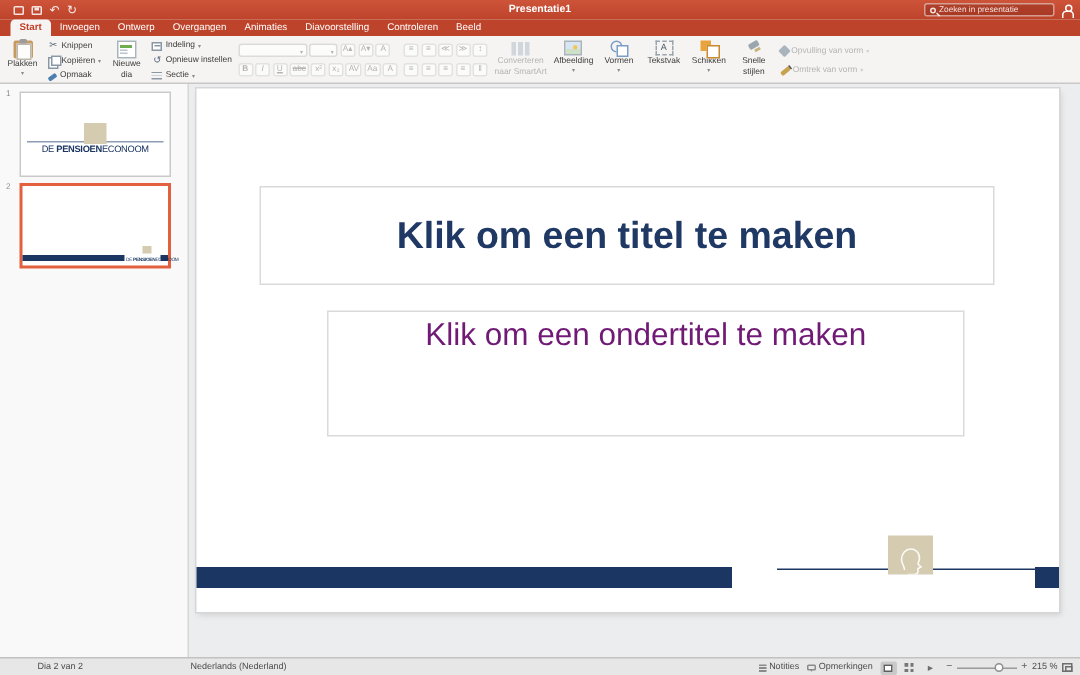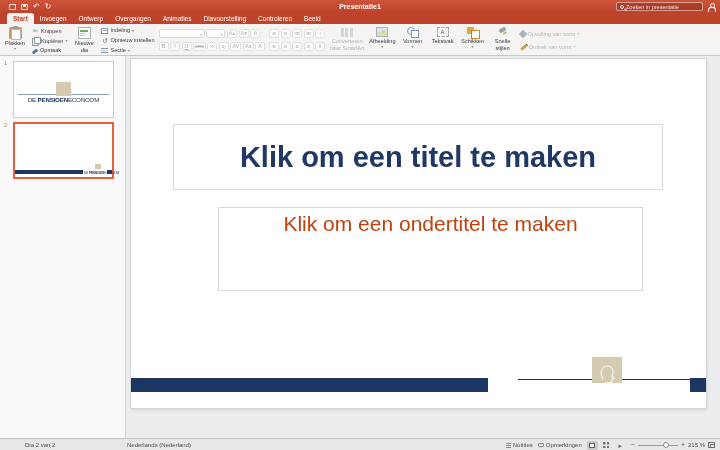--- a/index.html
+++ b/index.html
@@ -102,24 +102,24 @@
   .t2block{position:absolute;right:0;top:46px;width:5px;height:3.5px;background:#1c3663;}
   .t2icon{position:absolute;left:80px;top:40px;width:6px;height:5px;background:#d5cbb1;}
   .t2text{position:absolute;left:69px;top:47px;font-size:3.2px;color:#1c3663;white-space:nowrap;letter-spacing:-0.2px;}
 
   
   .canvas{position:absolute;left:127px;top:56px;width:593px;height:382px;background:#ecedee;z-index:2;}
   .slide{position:absolute;left:4px;top:3px;width:575px;height:349px;background:#fff;
     box-shadow:0 0 0 1px #d6d6d6,1px 2px 4px rgba(0,0,0,.12);}
   .ph-title{position:absolute;left:42px;top:65px;width:490px;height:66px;border:1px solid #dadada;
     display:flex;align-items:center;justify-content:center;}
-  .ph-title span{font-size:29px;font-weight:bold;color:#1f3864;white-space:nowrap;}
+  .ph-title span{font-size:25px;font-weight:bold;color:#1f3864;white-space:nowrap;}
   .ph-sub{position:absolute;left:87px;top:148px;width:425px;height:84px;border:1px solid #dadada;
     text-align:center;padding-top:4px;}
-  .ph-sub span{font-size:21px;color:#c2410c;white-space:nowrap;}
+  .ph-sub span{font-size:21px;color:#701a75;white-space:nowrap;}
   .stripe-left{position:absolute;left:0;top:319px;width:357px;height:14px;background:#1c3663;}
   .stripe-right{position:absolute;left:559px;top:319px;width:16px;height:14px;background:#1c3663;}
   .logo-line{position:absolute;left:387px;top:320px;width:172px;height:1px;background:#1c3663;}
   .logo-icon{position:absolute;left:461px;top:298px;width:30px;height:26px;background:#d5cbb1;}
   .logo-text{position:absolute;left:377px;top:321px;width:181px;text-align:right;font-size:13.5px;
     color:#1c3663;letter-spacing:-0.4px;white-space:nowrap;}
   .logo-text b{letter-spacing:-0.4px;}
 
   
   .statusbar{position:absolute;left:0;top:438px;width:720px;height:12px;background:#e7e7e7;

